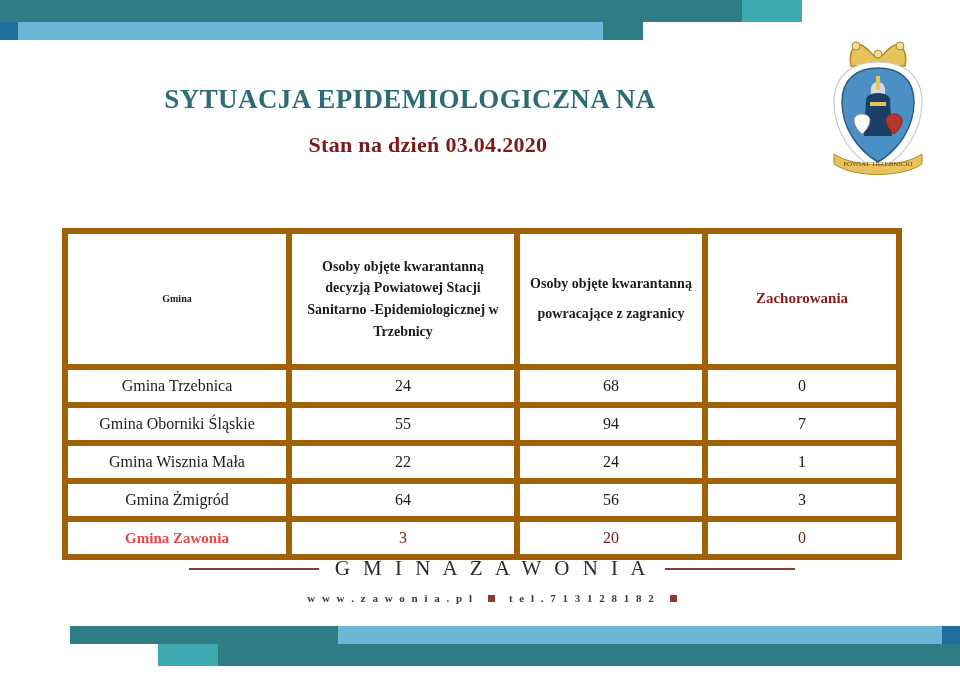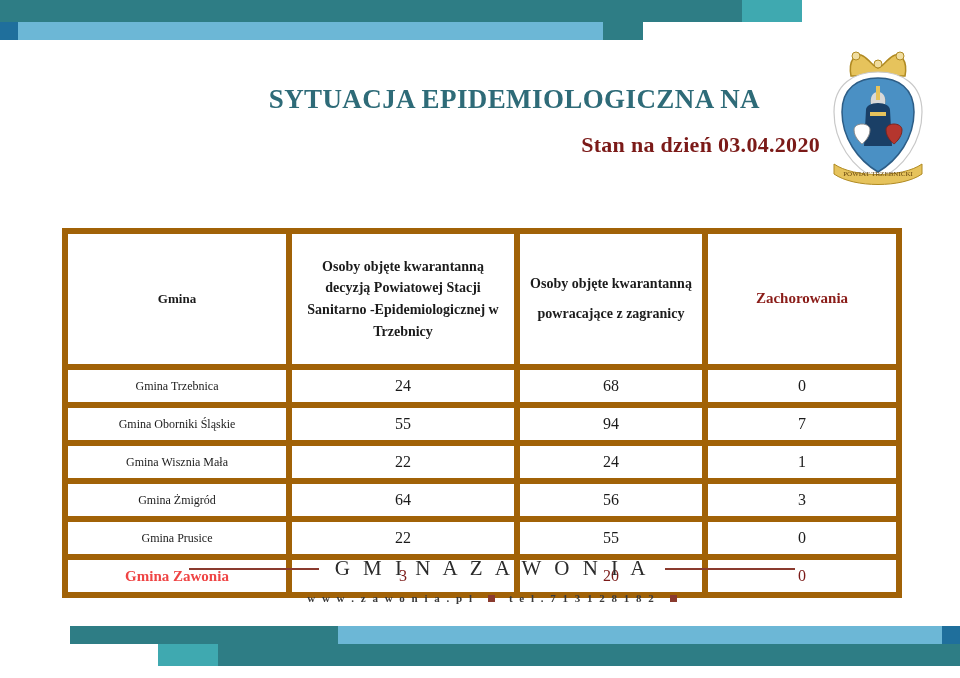--- a/index.html
+++ b/index.html
@@ -75,21 +75,21 @@
     left: 218px; top: 18px; width: 742px; height: 22px;
     background: #2e7d85;
   }
 
   
   .header {
     position: absolute;
     top: 80px;
     left: 0;
     width: 820px;
-    text-align: right;
+    text-align: center;
   }
   .title {
     font-size: 27px;
     font-weight: bold;
     color: #2e6b78;
     letter-spacing: 0.4px;
     line-height: 1.42;
     margin: 0;
     padding: 0 60px;
   }
@@ -99,21 +99,21 @@
     font-weight: bold;
     color: #7b1a18;
     letter-spacing: 0.3px;
     padding-left: 36px;
   }
 
   
   .crest {
     position: absolute;
     left: 818px;
-    top: 46px;
+    top: 36px;
     width: 120px;
     height: 150px;
   }
 
   
   .table-wrap {
     position: absolute;
     left: 62px;
     top: 228px;
     width: 810px;
@@ -130,34 +130,34 @@
   thead th {
     vertical-align: middle;
     text-align: center;
     font-weight: bold;
     font-size: 14px;
     color: #1b1b1b;
     height: 130px;
     padding: 4px 8px;
     line-height: 1.55;
   }
-  th.col-gmina   { width: 218px; font-size: 13px; text-align: center; }
+  th.col-gmina   { width: 218px; font-size: 10px; text-align: center; }
   th.col-kwar    { width: 222px; }
   th.col-zagr    { width: 182px; }
   th.col-zach    { width: 188px; color: #8a1c18; font-size: 15px; }
 
   tbody td {
     height: 32px;
     font-size: 16px;
     color: #1b1b1b;
     text-align: center;
     vertical-align: middle;
   }
   tbody td.name {
-    font-size: 12px;
+    font-size: 16px;
   }
   tbody tr.highlight td.name {
     color: #ef4444;
     font-weight: bold;
     font-size: 15px;
   }
   tbody tr.highlight td.num {
     color: #7b1a18;
   }
 
@@ -286,26 +286,20 @@
         <td class="num">22</td>
         <td class="num">24</td>
         <td class="num">1</td>
       </tr>
       <tr>
         <td class="name">Gmina Żmigród</td>
         <td class="num">64</td>
         <td class="num">56</td>
         <td class="num">3</td>
       </tr>
-      <tr>
-        <td class="name">Gmina Prusice</td>
-        <td class="num">22</td>
-        <td class="num">55</td>
-        <td class="num">0</td>
-      </tr>
       <tr class="highlight">
         <td class="name">Gmina Zawonia</td>
         <td class="num">3</td>
         <td class="num">20</td>
         <td class="num">0</td>
       </tr>
     </tbody>
   </table>
 </div>
 

